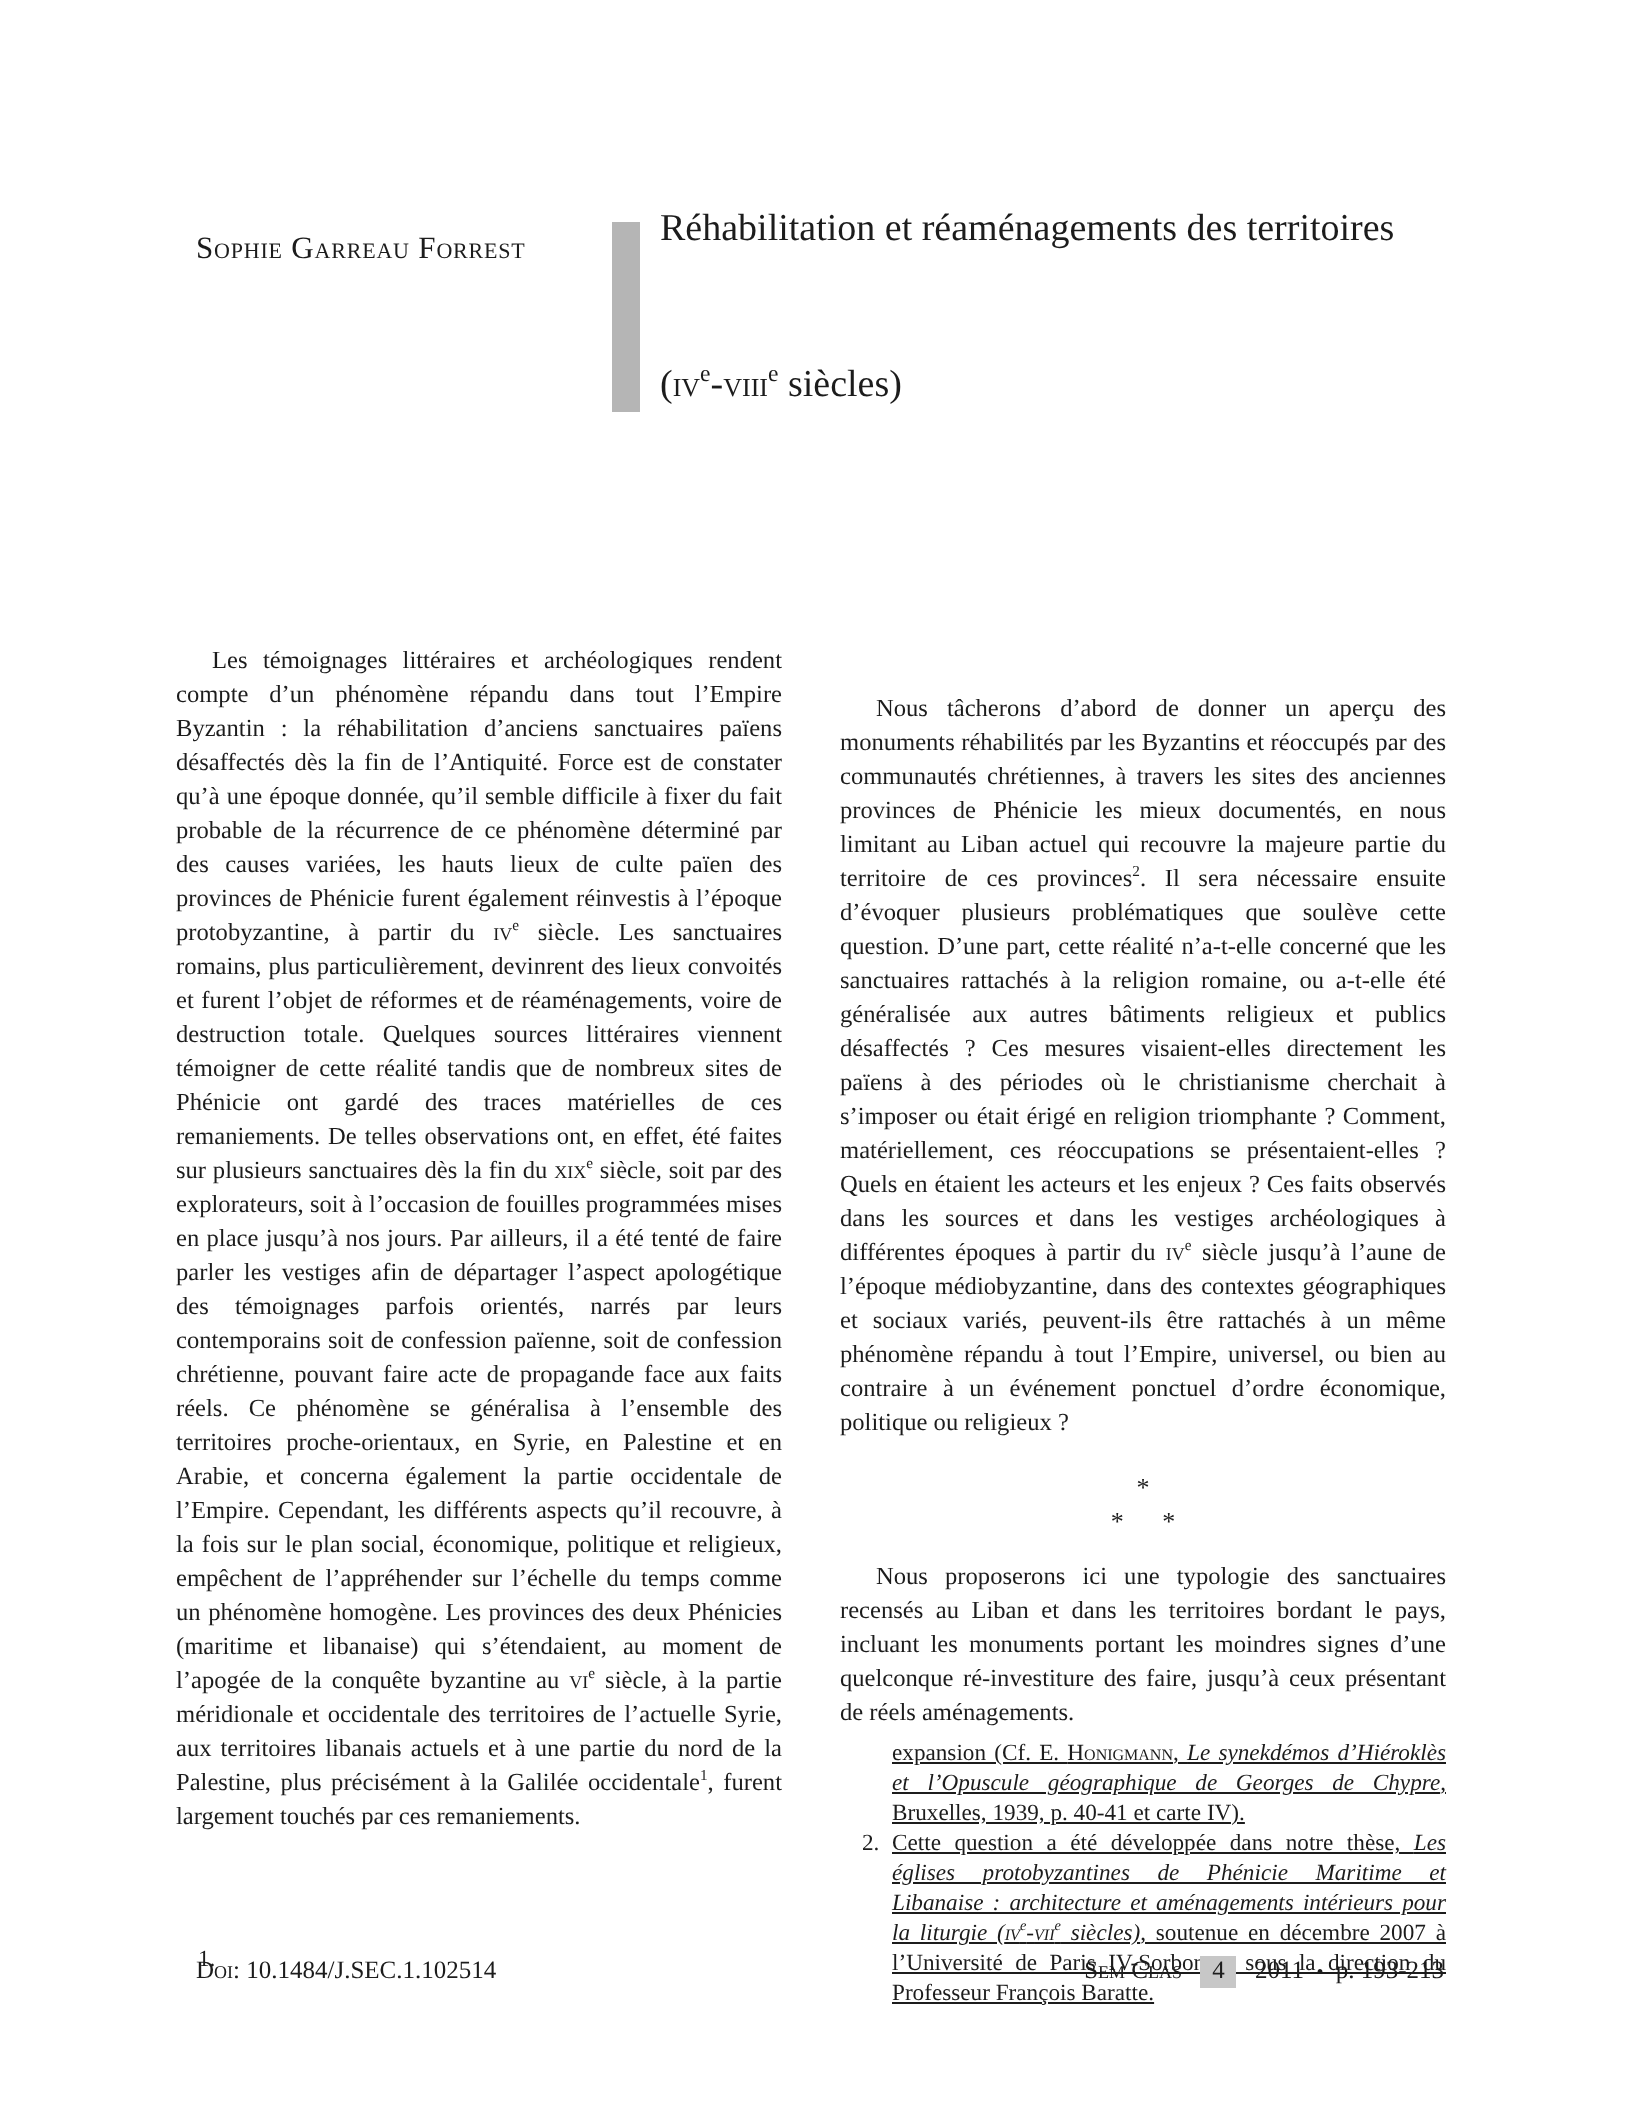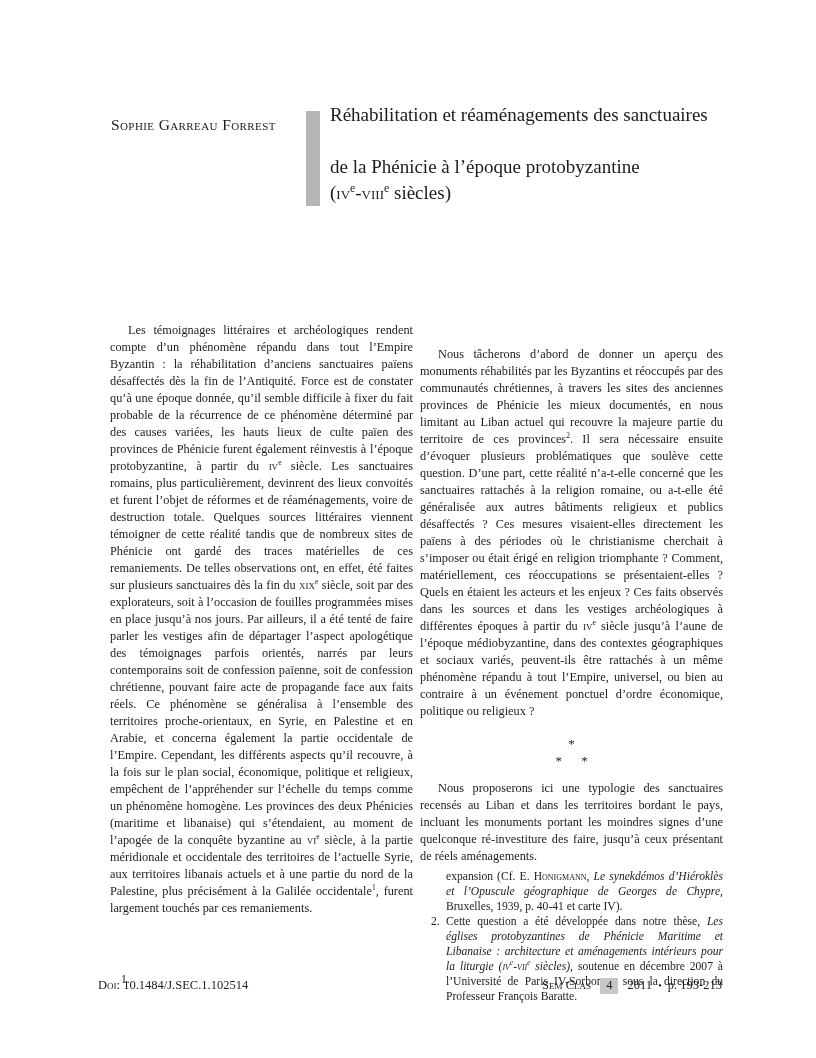--- a/index.html
+++ b/index.html
@@ -9,21 +9,21 @@
     height: 1058px;
     background: #ffffff;
     font-family: "Liberation Serif", "DejaVu Serif", serif;
     color: #1c1c1c;
     overflow: hidden;
   }
 
   
   .author {
     position: absolute;
-    left: 111px;
+    left: 98px;
     top: 116px;
     font-size: 15.5px;
     font-variant: small-caps;
     letter-spacing: 0.4px;
     white-space: nowrap;
   }
   .accent-bar {
     position: absolute;
     left: 306px;
     top: 111px;
@@ -43,21 +43,21 @@
   }
 
   
   .col {
     position: absolute;
     top: 322px;
     width: 303px;
     display: flex;
     flex-direction: column;
   }
-  .col-left  { left: 110px;  height: 650px; }
+  .col-left  { left: 88px;  height: 650px; }
   .col-right { left: 420px; height: 658px; margin-top: 24px; }
 
   .body-par {
     margin: 0;
     font-size: 12.3px;
     line-height: 17px;
     text-align: justify;
     text-indent: 18px;
   }
 
@@ -67,20 +67,21 @@
     line-height: 17px;
     margin: 15px 0 11px 0;
   }
   .div-bottom { word-spacing: 16px; }
 
   .footnotes {
     margin-top: auto;
     font-size: 11.6px;
     line-height: 15px;
     text-align: justify;
+    text-decoration: underline;
   }
   .footnote { position: relative; padding-left: 26px; }
   .fn-num { position: absolute; left: 11px; }
 
   
   footer {
     position: absolute;
     left: 98px;
     right: 94px;
     top: 978px;
@@ -105,21 +106,21 @@
   .r-sup { vertical-align: super; font-size: 0.62em; line-height: 0; }
 </style>
 </head>
 <body>
 
 <div id="page">
 
   <header>
     <div class="author">Sophie Garreau Forrest</div>
     <div class="accent-bar"></div>
-    <h1 class="title"><span>Réhabilitation et réaménagements des sanctuaires</span><br><br><span>de la Phénicie à l’époque protobyzantine</span><br><span>(</span><span class="r-sc">IV</span><span class="r-sup">e</span><span>-</span><span class="r-sc">VIII</span><span class="r-sup">e</span><span> siècles)</span></h1>
+    <h1 class="title"><span>Réhabilitation et réaménagements des territoires</span><br><br><br><span>(</span><span class="r-sc">IV</span><span class="r-sup">e</span><span>-</span><span class="r-sc">VIII</span><span class="r-sup">e</span><span> siècles)</span></h1>
   </header>
 
   <section class="col col-left">
     <p class="body-par"><span>Les témoignages littéraires et archéologiques rendent compte d’un phénomène répandu dans tout l’Empire Byzantin&nbsp;: la réhabilitation d’anciens sanctuaires païens désaffectés dès la fin de l’Antiquité. Force est de constater qu’à une époque donnée, qu’il semble difficile à fixer du fait probable de la récurrence de ce phénomène déterminé par des causes variées, les hauts lieux de culte païen des provinces de Phénicie furent également réinvestis à l’époque protobyzantine, à partir du </span><span class="r-sc">IV</span><span class="r-sup">e</span><span> siècle. Les sanctuaires romains, plus particulièrement, devinrent des lieux convoités et furent l’objet de réformes et de réaménagements, voire de destruction totale. Quelques sources littéraires viennent témoigner de cette réalité tandis que de nombreux sites de Phénicie ont gardé des traces matérielles de ces remaniements. De telles observations ont, en effet, été faites sur plusieurs sanctuaires dès la fin du </span><span class="r-sc">XIX</span><span class="r-sup">e</span><span> siècle, soit par des explorateurs, soit à l’occasion de fouilles programmées mises en place jusqu’à nos jours. Par ailleurs, il a été tenté de faire parler les vestiges afin de départager l’aspect apologétique des témoignages parfois orientés, narrés par leurs contemporains soit de confession païenne, soit de confession chrétienne, pouvant faire acte de propagande face aux faits réels. Ce phénomène se généralisa à l’ensemble des territoires proche-orientaux, en Syrie, en Palestine et en Arabie, et concerna également la partie occidentale de l’Empire. Cependant, les différents aspects qu’il recouvre, à la fois sur le plan social, économique, politique et religieux, empêchent de l’appréhender sur l’échelle du temps comme un phénomène homogène. Les provinces des deux Phénicies (maritime et libanaise) qui s’étendaient, au moment de l’apogée de la conquête byzantine au </span><span class="r-sc">VI</span><span class="r-sup">e</span><span> siècle, à la partie méridionale et occidentale des territoires de l’actuelle Syrie, aux territoires libanais actuels et à une partie du nord de la Palestine, plus précisément à la Galilée occidentale</span><span class="r-sup">1</span><span>, furent largement touchés par ces remaniements.</span></p>
     <div class="footnotes">
       <div class="footnote">
         <span class="fn-num">1.</span>
       </div>
     </div>
   </section>

